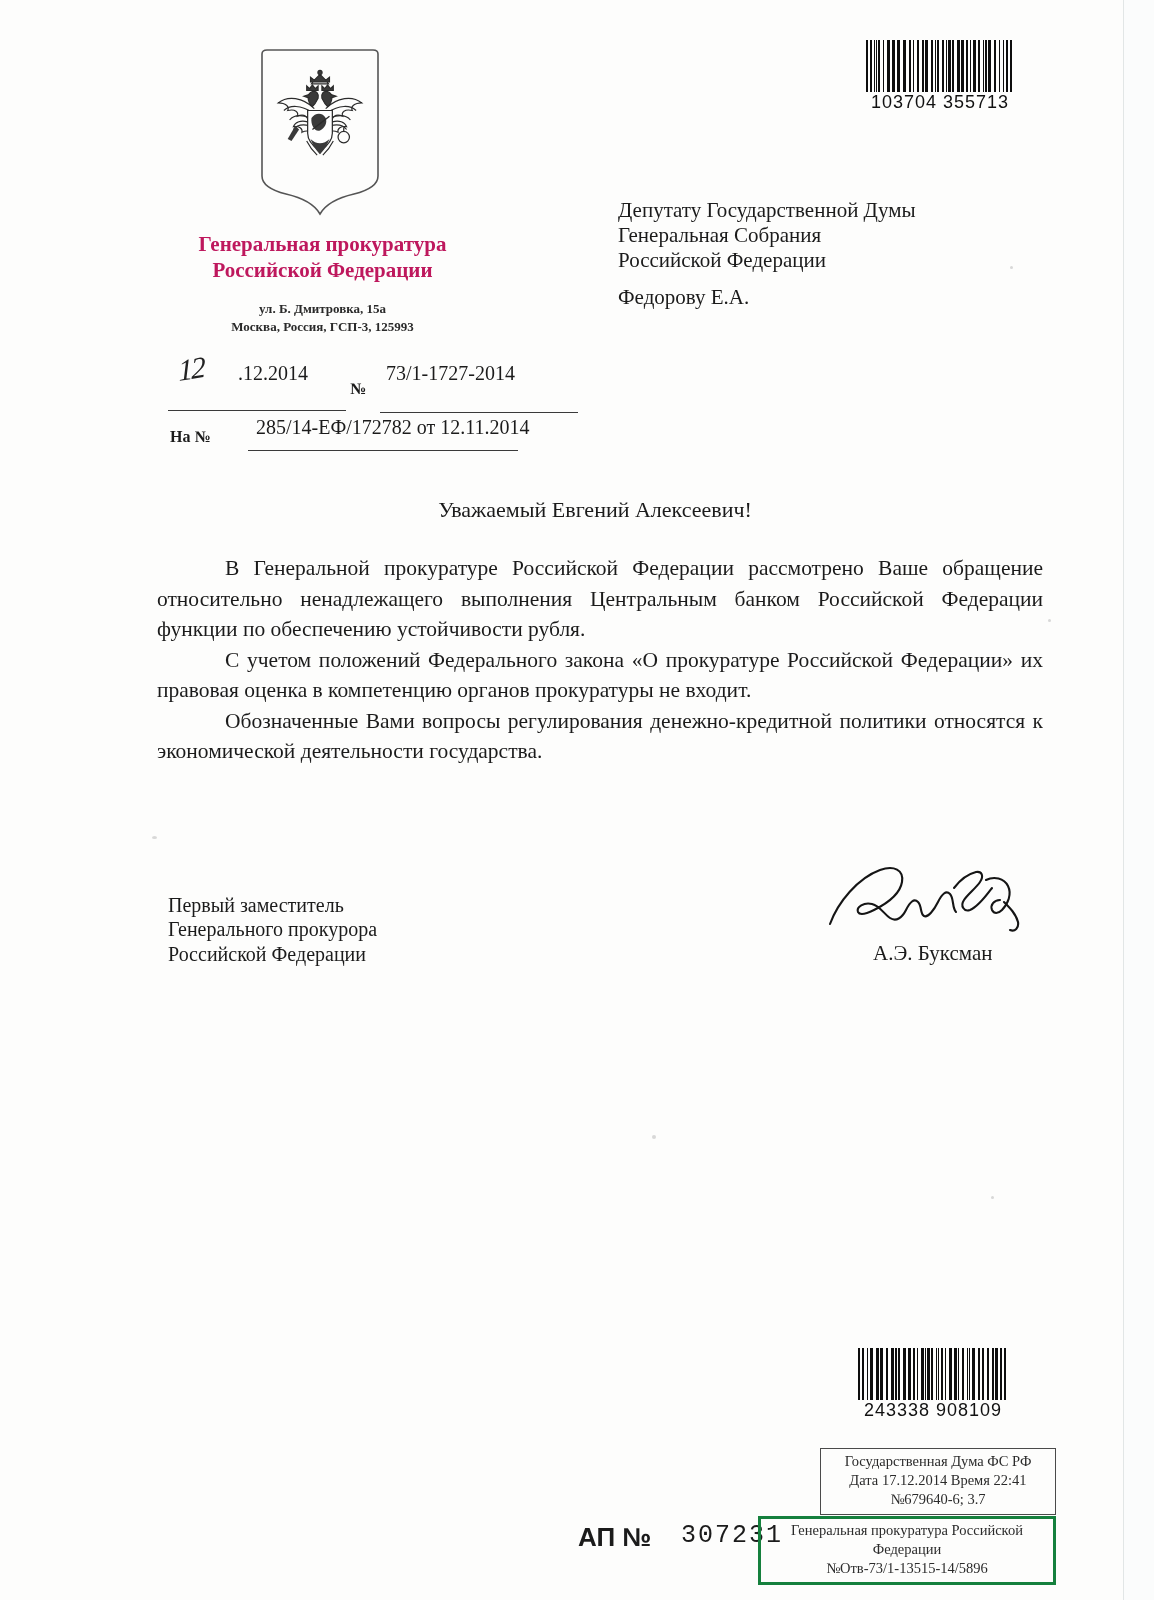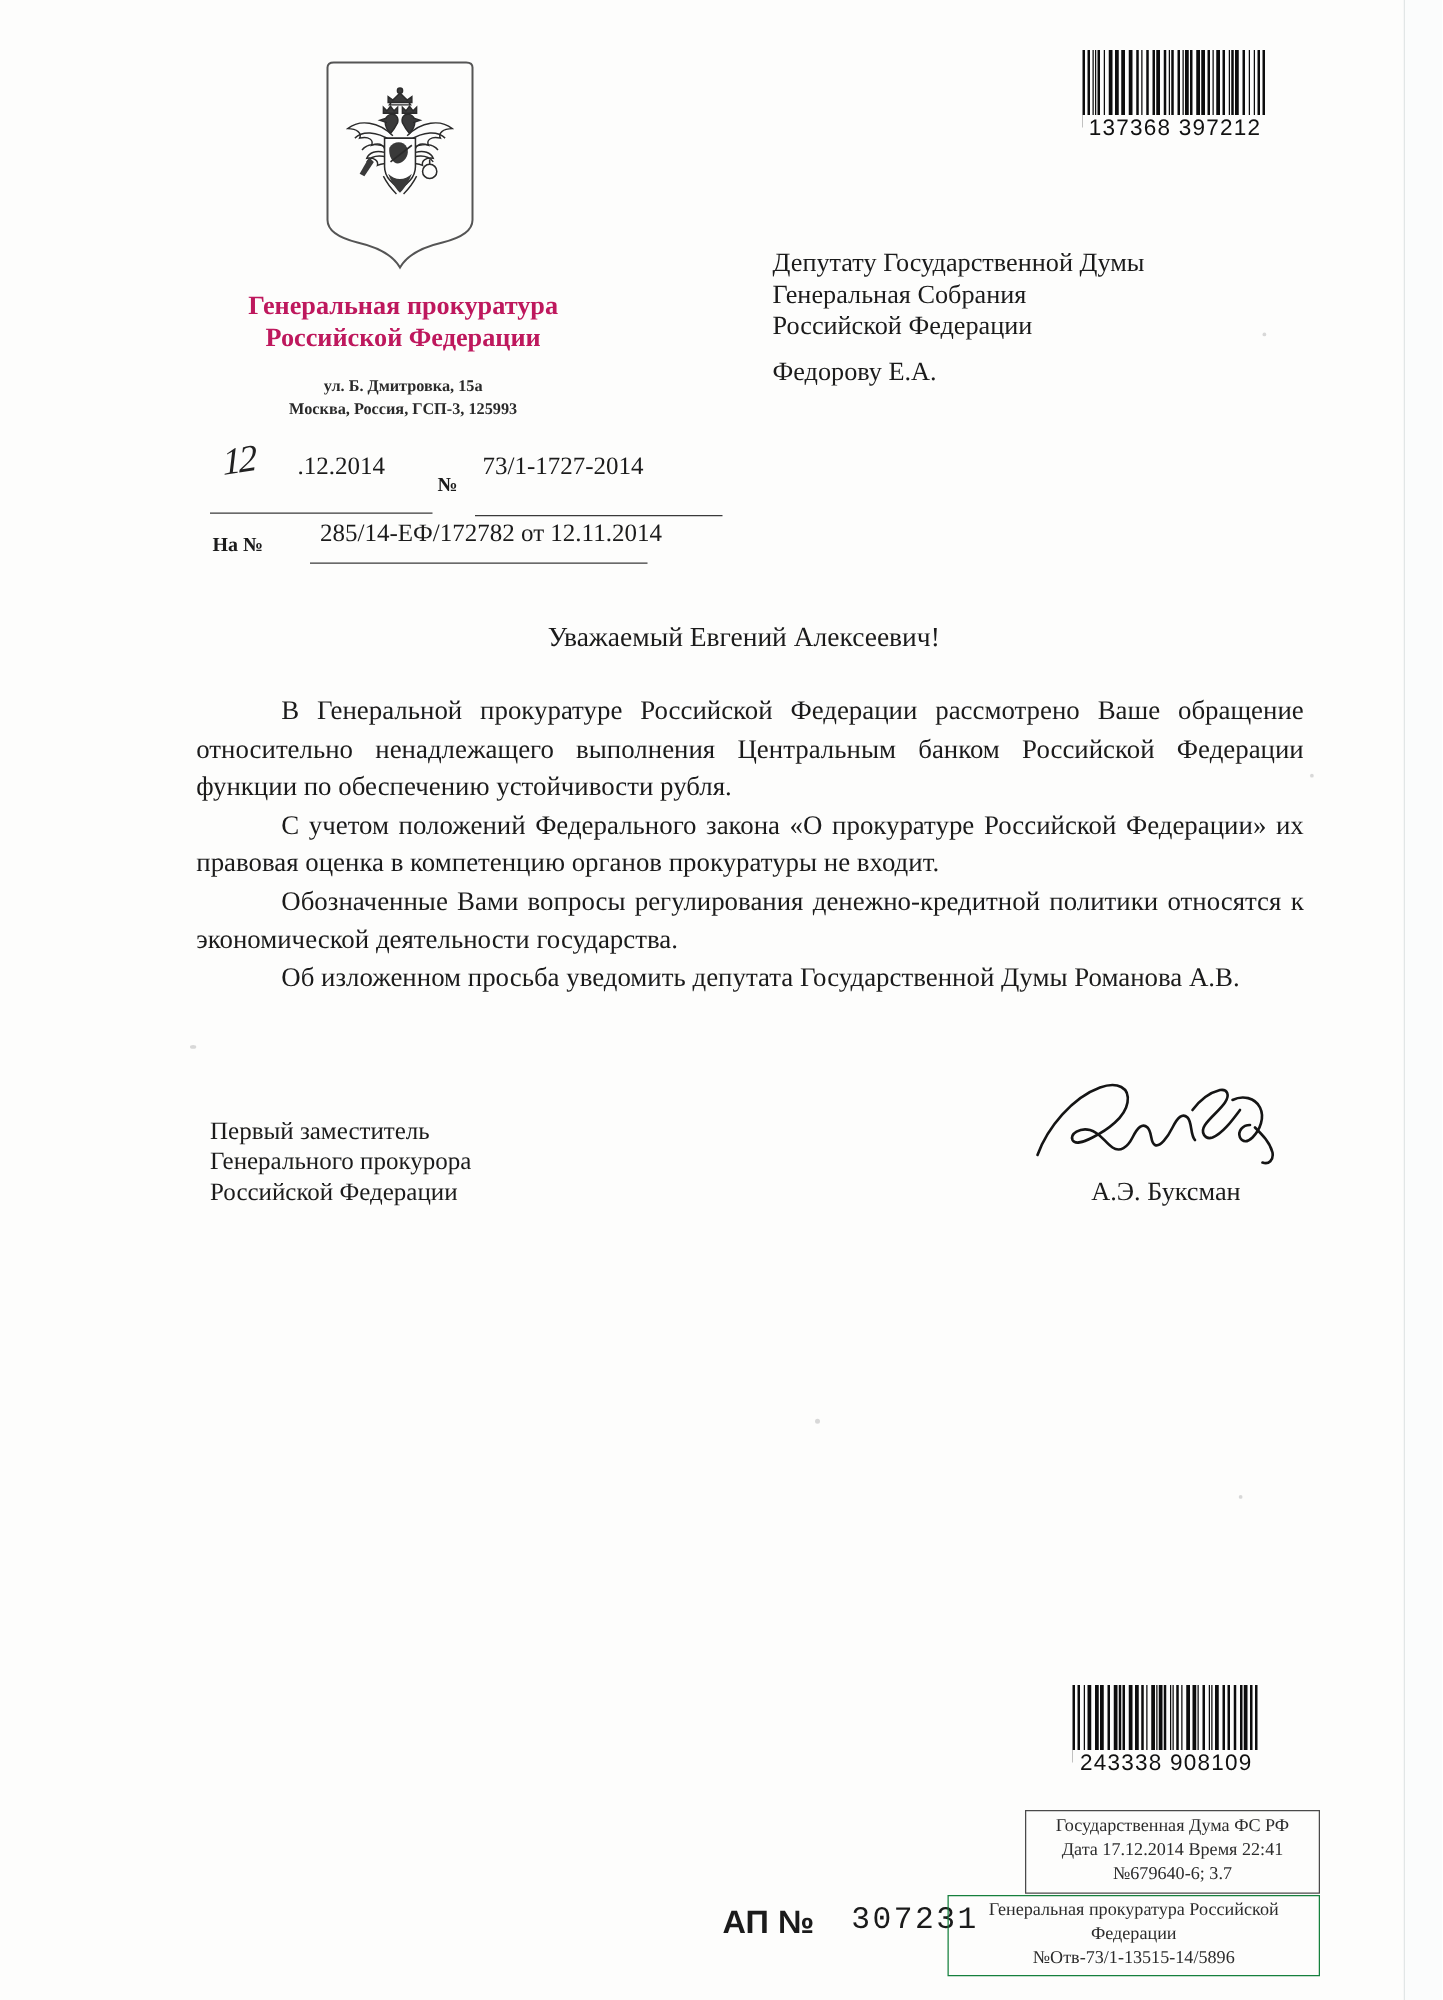--- a/index.html
+++ b/index.html
@@ -271,21 +271,21 @@
     top: 1521px;
     font-family: "Liberation Mono", monospace;
     font-size: 25px;
     letter-spacing: 2px;
   }
   .gp-stamp {
     position: absolute;
     left: 758px;
     top: 1516px;
     width: 298px;
-    border: 1px solid #15803d;
+    border: 3px solid #15803d;
     padding: 2px 4px 4px 4px;
     text-align: center;
     font-size: 14.5px;
     line-height: 1.32;
     color: #2b2b2b;
     box-sizing: border-box;
     background: rgba(255,255,255,0.0);
   }
 
   
@@ -371,21 +371,21 @@
         <i style="width: 2px; background: rgb(13, 13, 13);"></i>
         <i style="width: 3px; background: transparent;"></i>
         <i style="width: 1px; background: rgb(13, 13, 13);"></i>
         <i style="width: 3px; background: transparent;"></i>
         <i style="width: 1px; background: rgb(13, 13, 13);"></i>
         <i style="width: 2px; background: transparent;"></i>
         <i style="width: 2px; background: rgb(13, 13, 13);"></i>
         <i style="width: 2px; background: transparent;"></i>
         <i style="width: 2px; background: rgb(13, 13, 13);"></i>
       </div>
-    <div class="barcode-digits">137368 397212</div>
+    <div class="barcode-digits">103704 355713</div>
   </div>
 
   <div class="emblem-wrap">
     <svg class="emblem-shield" viewBox="0 0 124 168" xmlns="http://www.w3.org/2000/svg">
       <path d="M4 6 Q4 2 9 2 L115 2 Q120 2 120 6 L120 128 Q120 140 96 146 Q70 152 62 166 Q54 152 28 146 Q4 140 4 128 Z" fill="none" stroke="#555" stroke-width="1.6"></path>
       <g transform="translate(62,72) scale(0.95)" stroke="#2b2b2b" fill="none" stroke-width="1.2">
 
         <path d="M-6 -12 C-18 -24 -34 -26 -44 -18 C-36 -18 -32 -14 -34 -10 C-26 -12 -22 -8 -24 -4
                  C-16 -7 -12 -3 -13 2 C-20 0 -26 2 -28 7 C-22 6 -18 9 -19 13 C-13 10 -8 12 -8 17"></path>
         <path d="M-8 -8 C-20 -16 -32 -16 -38 -10"></path>
@@ -456,21 +456,20 @@
     <div>Российской Федерации</div>
   </div>
   <div class="addressee-name">Федорову Е.А.</div>
 
   <div class="salutation">Уважаемый Евгений Алексеевич!</div>
 
   <div class="body">
     <p>В Генеральной прокуратуре Российской Федерации рассмотрено Ваше обращение относительно ненадлежащего выполнения Центральным банком Российской Федерации функции по обеспечению устойчивости рубля.</p>
     <p>С учетом положений Федерального закона «О прокуратуре Российской Федерации» их правовая оценка в компетенцию органов прокуратуры не входит.</p>
     <p>Обозначенные Вами вопросы регулирования денежно-кредитной политики относятся к экономической деятельности государства.</p>
-    <p>Об изложенном просьба уведомить депутата Государственной Думы Романова А.В.</p>
   </div>
 
   <div class="sig-title">
     <div>Первый заместитель</div>
     <div>Генерального прокурора</div>
     <div>Российской Федерации</div>
   </div>
 
   <div class="sig-mark">
     <svg viewBox="0 0 230 90" xmlns="http://www.w3.org/2000/svg">

